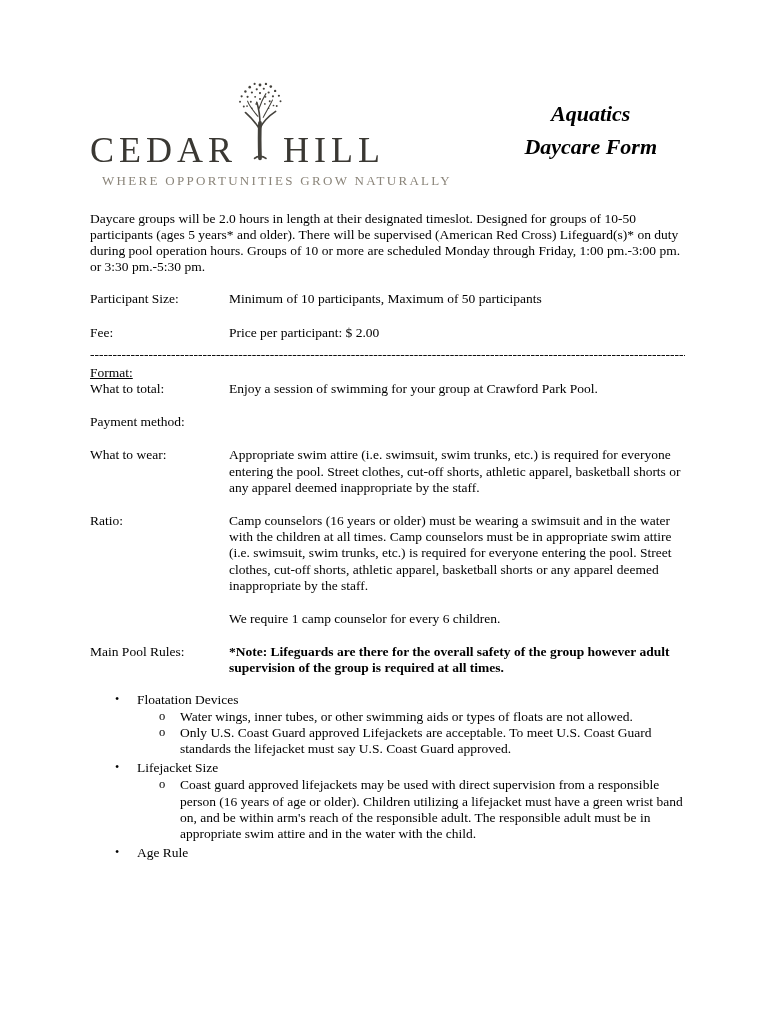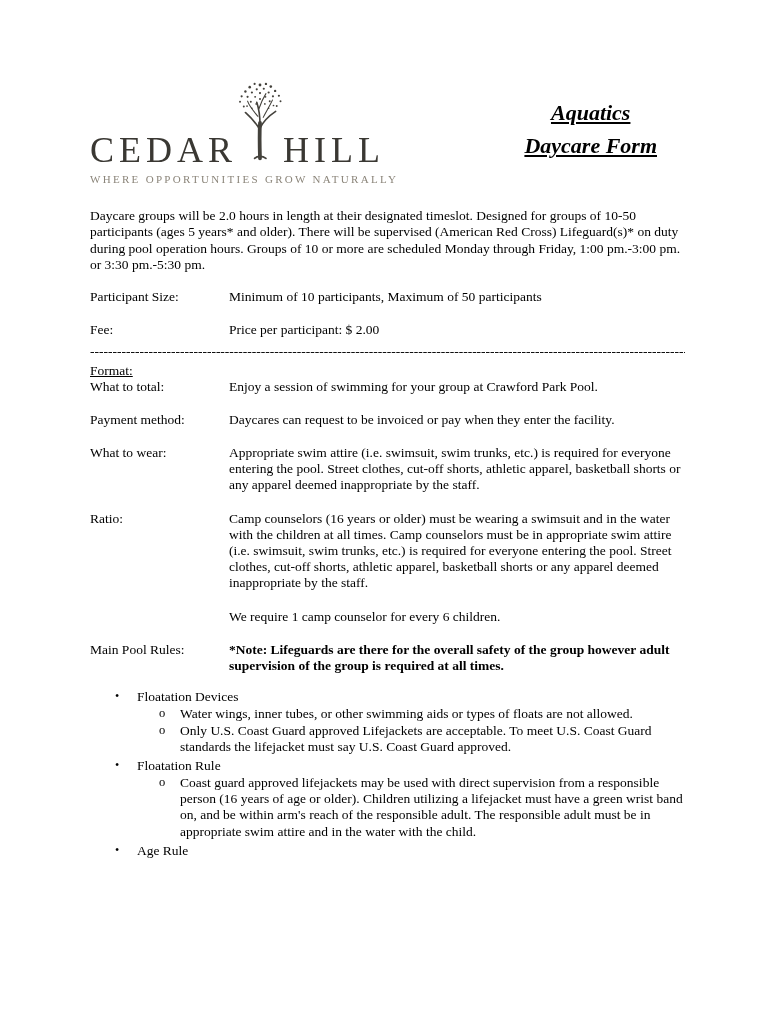--- a/index.html
+++ b/index.html
@@ -7,22 +7,22 @@
   .page {
     width: 770px; height: 1024px; margin: 0 auto; background: #ffffff;
     font-family: "Liberation Serif", serif; font-size: 13.5px; line-height: 1.2;
     color: #000; padding: 72px 85px 30px 90px; overflow: hidden; position: relative;
   }
   .header { display: flex; justify-content: space-between; align-items: center; margin-bottom: 22px; }
   .logo-row { display: flex; align-items: flex-end; color: #3a3833; }
   .logo-word { font-size: 36px; letter-spacing: 5px; line-height: 0.85; font-weight: 400; text-align: center; }
   .tree-wrap { width: 54px; height: 94px; margin: 0 -4px; flex: none; }
   .tree-wrap svg { display: block; width: 100%; height: 100%; }
-  .logo-tagline { font-size: 11px; letter-spacing: 2.3px; color: #8b857a; margin-top: 7px; white-space: nowrap; }
-  .doc-title { font-weight: bold; font-style: italic; font-size: 22px; text-align: center; line-height: 1.5; margin-right: 28px; text-decoration: underline; }
+  .logo-tagline { font-size: 13px; letter-spacing: 2.3px; color: #8b857a; margin-top: 7px; white-space: nowrap; margin-left: 12px; }
+  .doc-title { font-weight: bold; font-style: italic; font-size: 22px; text-align: center; line-height: 1.5; margin-right: 28px; }
   .intro { margin: 0 0 16px 0; }
   .row { display: grid; grid-template-columns: 139px 1fr; margin-bottom: 17px; }
   .row.tight { margin-bottom: 0; }
   .row.small-gap { margin-bottom: 6px; }
   .label { padding-right: 8px; }
   .divider { white-space: nowrap; overflow: hidden; margin: 0 0 2px 0; }
   .format-heading { text-decoration: underline; margin: 0; }
   .value .para2 { margin-top: 17px; }
   .note { font-weight: bold; }
   .bullets { margin-top: 15px; }
@@ -115,21 +115,20 @@
 
   <p class="format-heading">Format:</p>
 
   <div class="row">
     <div class="label">What to total:</div>
     <div class="value">Enjoy a session of swimming for your group at Crawford Park Pool.</div>
   </div>
 
   <div class="row">
     <div class="label">Payment method:</div>
-    <div class="value">Daycares can request to be invoiced or pay when they enter the facility.</div>
   </div>
 
   <div class="row">
     <div class="label">What to wear:</div>
     <div class="value">Appropriate swim attire (i.e. swimsuit, swim trunks, etc.) is required for everyone entering the pool. Street clothes, cut-off shorts, athletic apparel, basketball shorts or any apparel deemed inappropriate by the staff.</div>
   </div>
 
 
   <div class="row">
     <div class="label">Ratio:</div>
@@ -152,21 +151,21 @@
     <div class="bullet l2">
       <span class="marker">o</span>
       <span class="btext">Water wings, inner tubes, or other swimming aids or types of floats are not allowed.</span>
     </div>
     <div class="bullet l2">
       <span class="marker">o</span>
       <span class="btext">Only U.S. Coast Guard approved Lifejackets are acceptable.  To meet U.S. Coast Guard standards the lifejacket must say U.S. Coast Guard approved.</span>
     </div>
     <div class="bullet l1">
       <span class="marker">•</span>
-      <span class="btext">Floatation Rule</span>
+      <span class="btext">Lifejacket Size</span>
     </div>
     <div class="bullet l2">
       <span class="marker">o</span>
       <span class="btext">Coast guard approved lifejackets may be used with direct supervision from a responsible person (16 years of age or older).  Children utilizing a lifejacket must have a green wrist band on, and be within arm's reach of the responsible adult.  The responsible adult must be in appropriate swim attire and in the water with the child.</span>
     </div>
     <div class="bullet l1">
       <span class="marker">•</span>
       <span class="btext">Age Rule</span>
     </div>
   </div>

